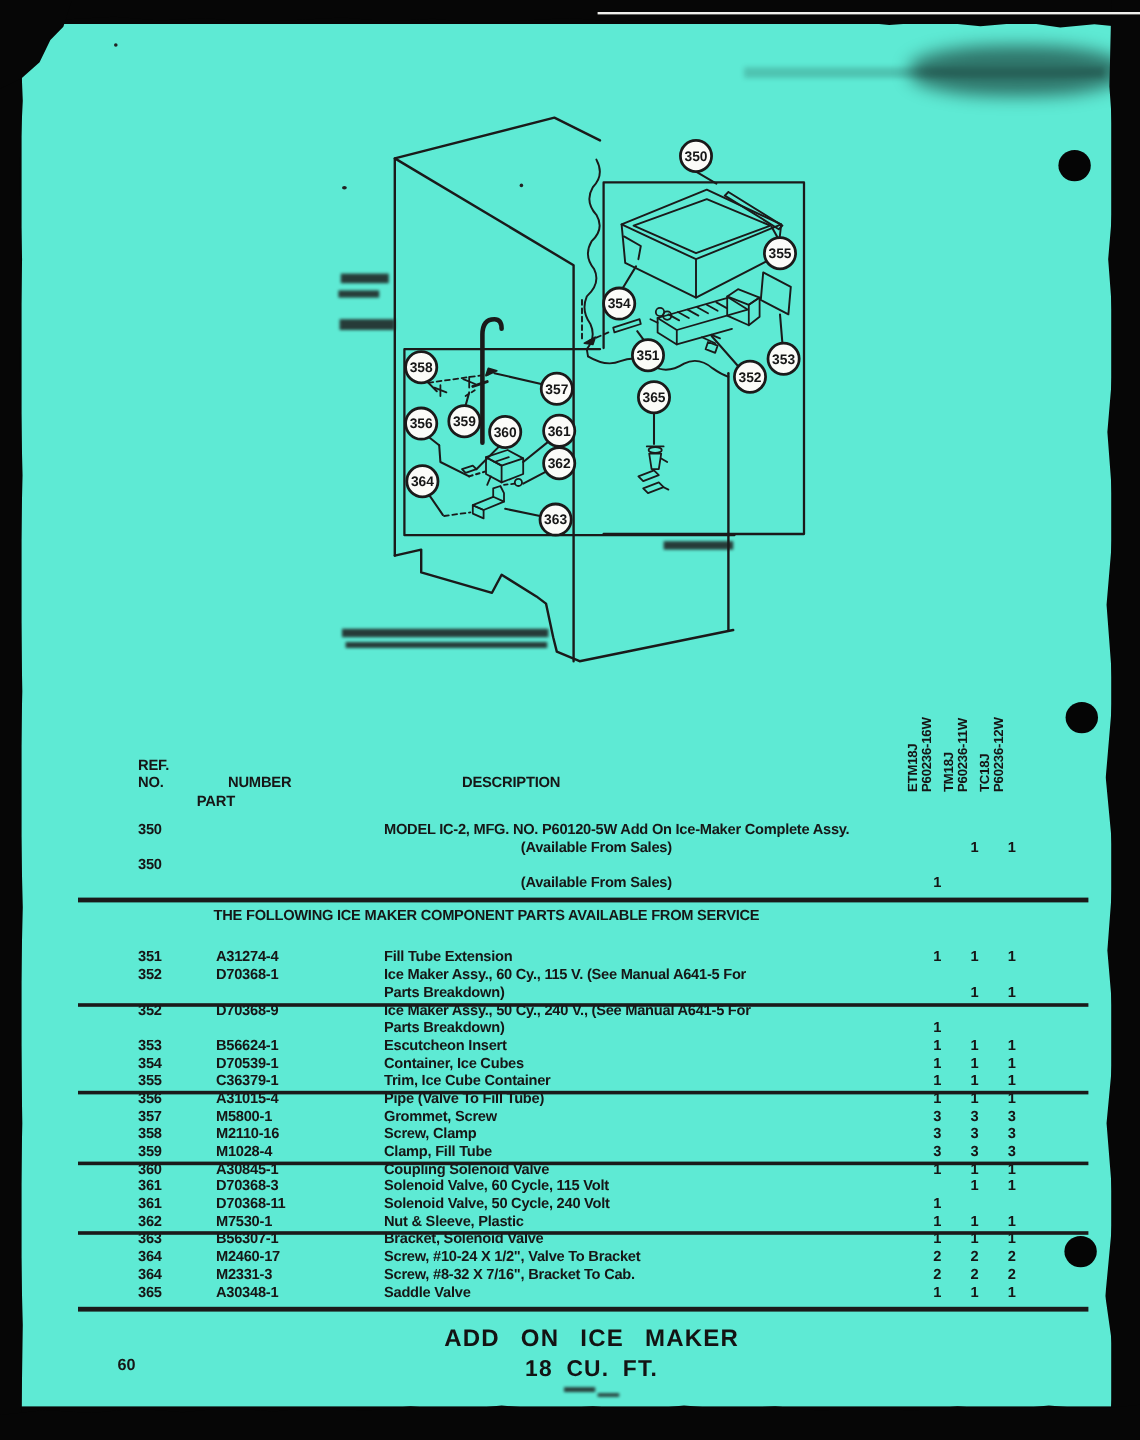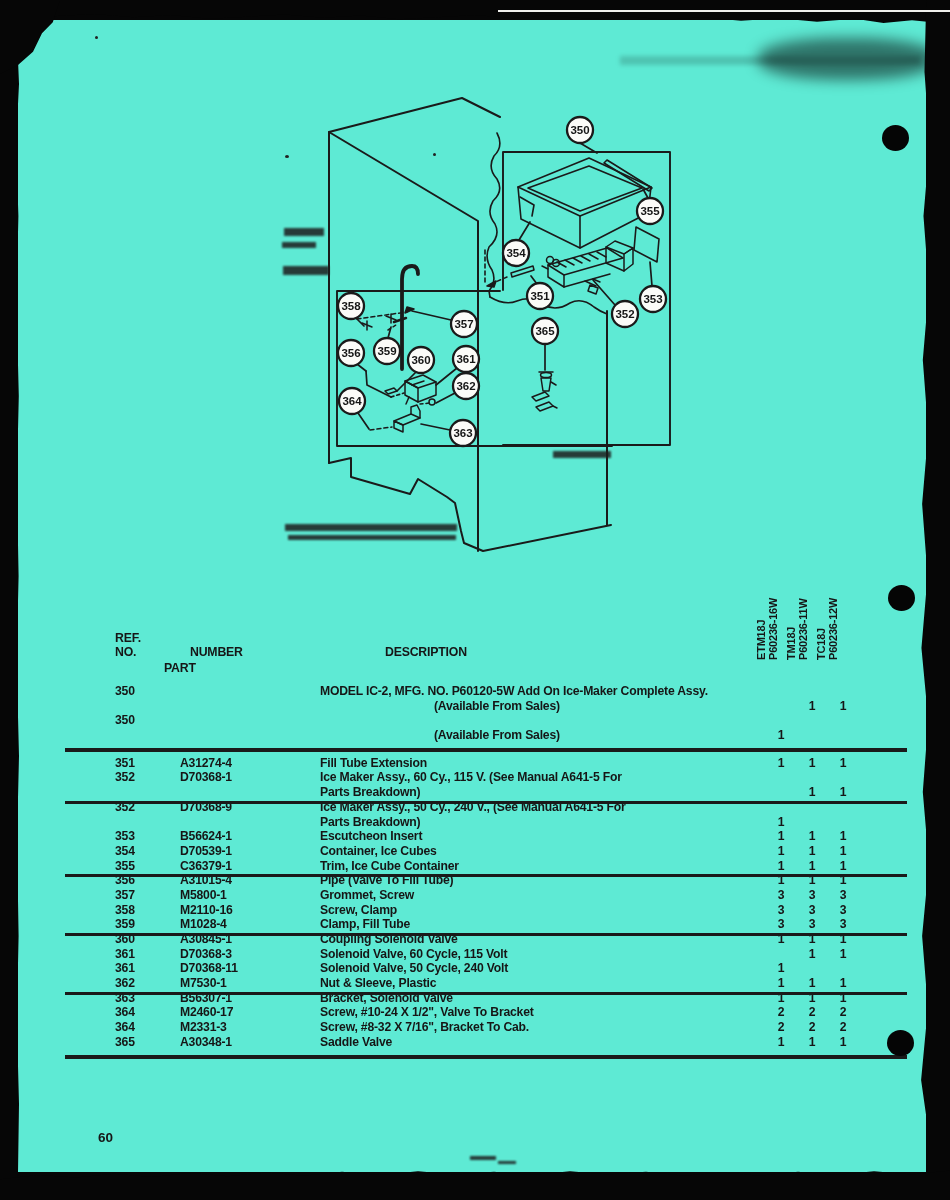--- a/index.html
+++ b/index.html
@@ -280,20 +280,21 @@
       <div class="prow">
         <div class="tl">
           <span class="c-ref">350</span>
         </div>
         <div class="tl">
           <span class="c-desc ind">(Available From Sales)</span>
           <span class="q q0">1</span>
         </div>
       </div>
       <div class="rule thick"></div>
+      <div class="note-line">THE FOLLOWING ICE MAKER COMPONENT PARTS AVAILABLE FROM SERVICE</div>
       <div class="prow">
         <div class="tl">
           <span class="c-ref">351</span>
           <span class="c-part">A31274-4</span>
           <span class="c-desc">Fill Tube Extension</span>
           <span class="q q0">1</span>
           <span class="q q1">1</span>
           <span class="q q2">1</span>
         </div>
       </div>
@@ -467,20 +468,24 @@
           <span class="c-part">A30348-1</span>
           <span class="c-desc">Saddle Valve</span>
           <span class="q q0">1</span>
           <span class="q q1">1</span>
           <span class="q q2">1</span>
         </div>
       </div>
       <div class="rule thick"></div>
     </div>
 
+  <div id="footer-title" class="abs">
+    <div id="ft1">ADD ON ICE MAKER</div>
+    <div id="ft2">18 CU. FT.</div>
+  </div>
   <div id="pagenum" class="abs">60</div>
 </div>
 
 <div class="bar" id="bar-top"></div>
 <div class="abs" id="topline"></div>
 <div class="bar" id="bar-left"></div>
 <div class="bar" id="corner-tl"></div>
 <div class="bar" id="bar-right"></div>
 <div class="bar" id="bar-bottom"></div>
 <div class="abs" id="noise-tr"></div>

